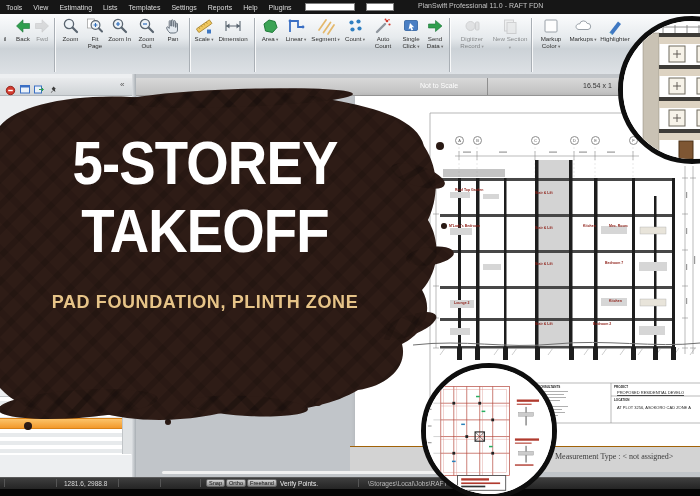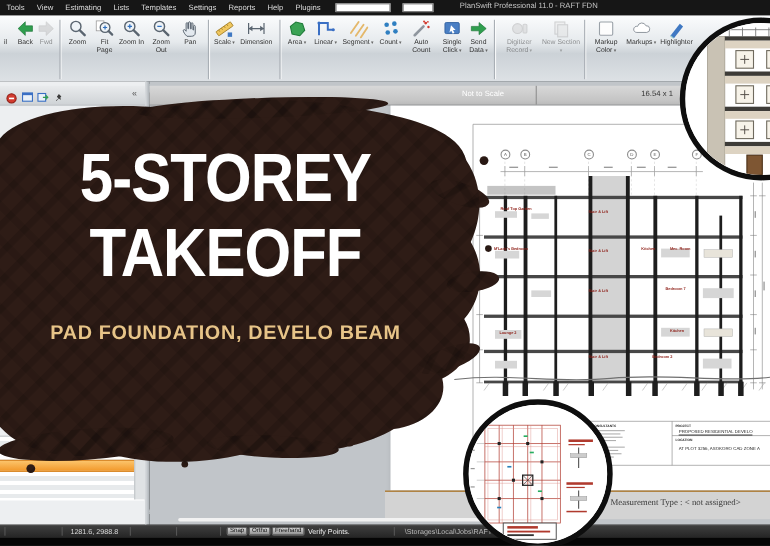--- a/index.html
+++ b/index.html
@@ -480,21 +480,21 @@
           <rect width="7" height="22" fill="rgba(0,0,0,.09)"></rect>
       </pattern>
     </defs>
     <use href="#blob" fill="#2e1c16"></use>
     <use href="#blob" fill="url(#hx1)"></use>
     <use href="#blob" fill="url(#hx2)"></use>
   </svg>
 
   <div class="ov-t" style="top:132px;">5-STOREY</div>
   <div class="ov-t" style="top:200px;">TAKEOFF</div>
-  <div class="ov-s" style="top:292px;color:#e7c488;">PAD FOUNDATION, DEVELO BEAM</div>
+  <div class="ov-s" style="top:292px;color:#e7c488;">PAD FOUNDATION, PLINTH ZONE</div>
 
   <div class="magcircle" id="circle-top">
     <svg width="138" height="138" viewBox="0 0 138 138">
       <rect width="138" height="138" fill="#fff"></rect>
       <rect x="20" y="12" width="16" height="126" fill="#c9c2b4" stroke="#8f887a" stroke-width=".5"></rect>
       <g stroke="#777" stroke-width=".8">
           <path d="M40 4v8M52 4v8M64 4v8M76 4v8M88 4v8M100 4v8M112 4v8M124 4v8M36 6h100"></path>
         </g>
       <g fill="#3e3c38">
         <rect x="36" y="12" width="102" height="4"></rect>

